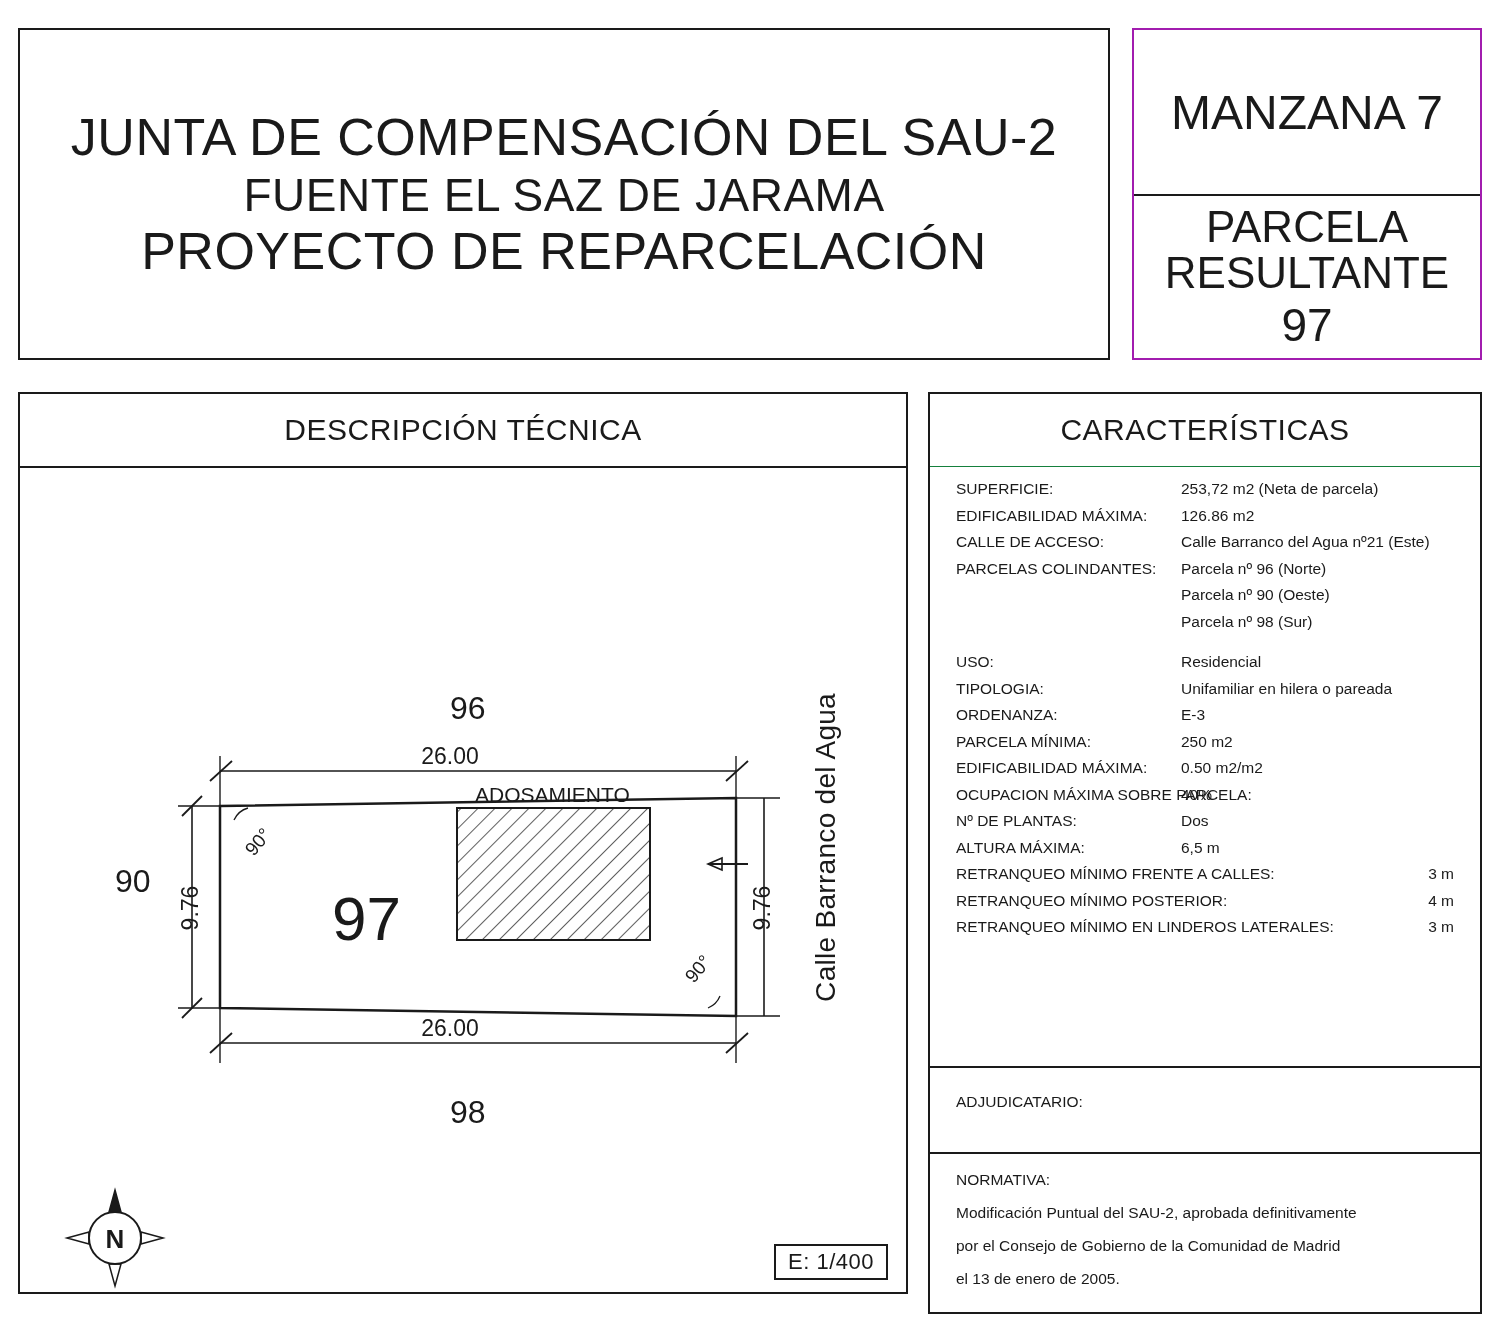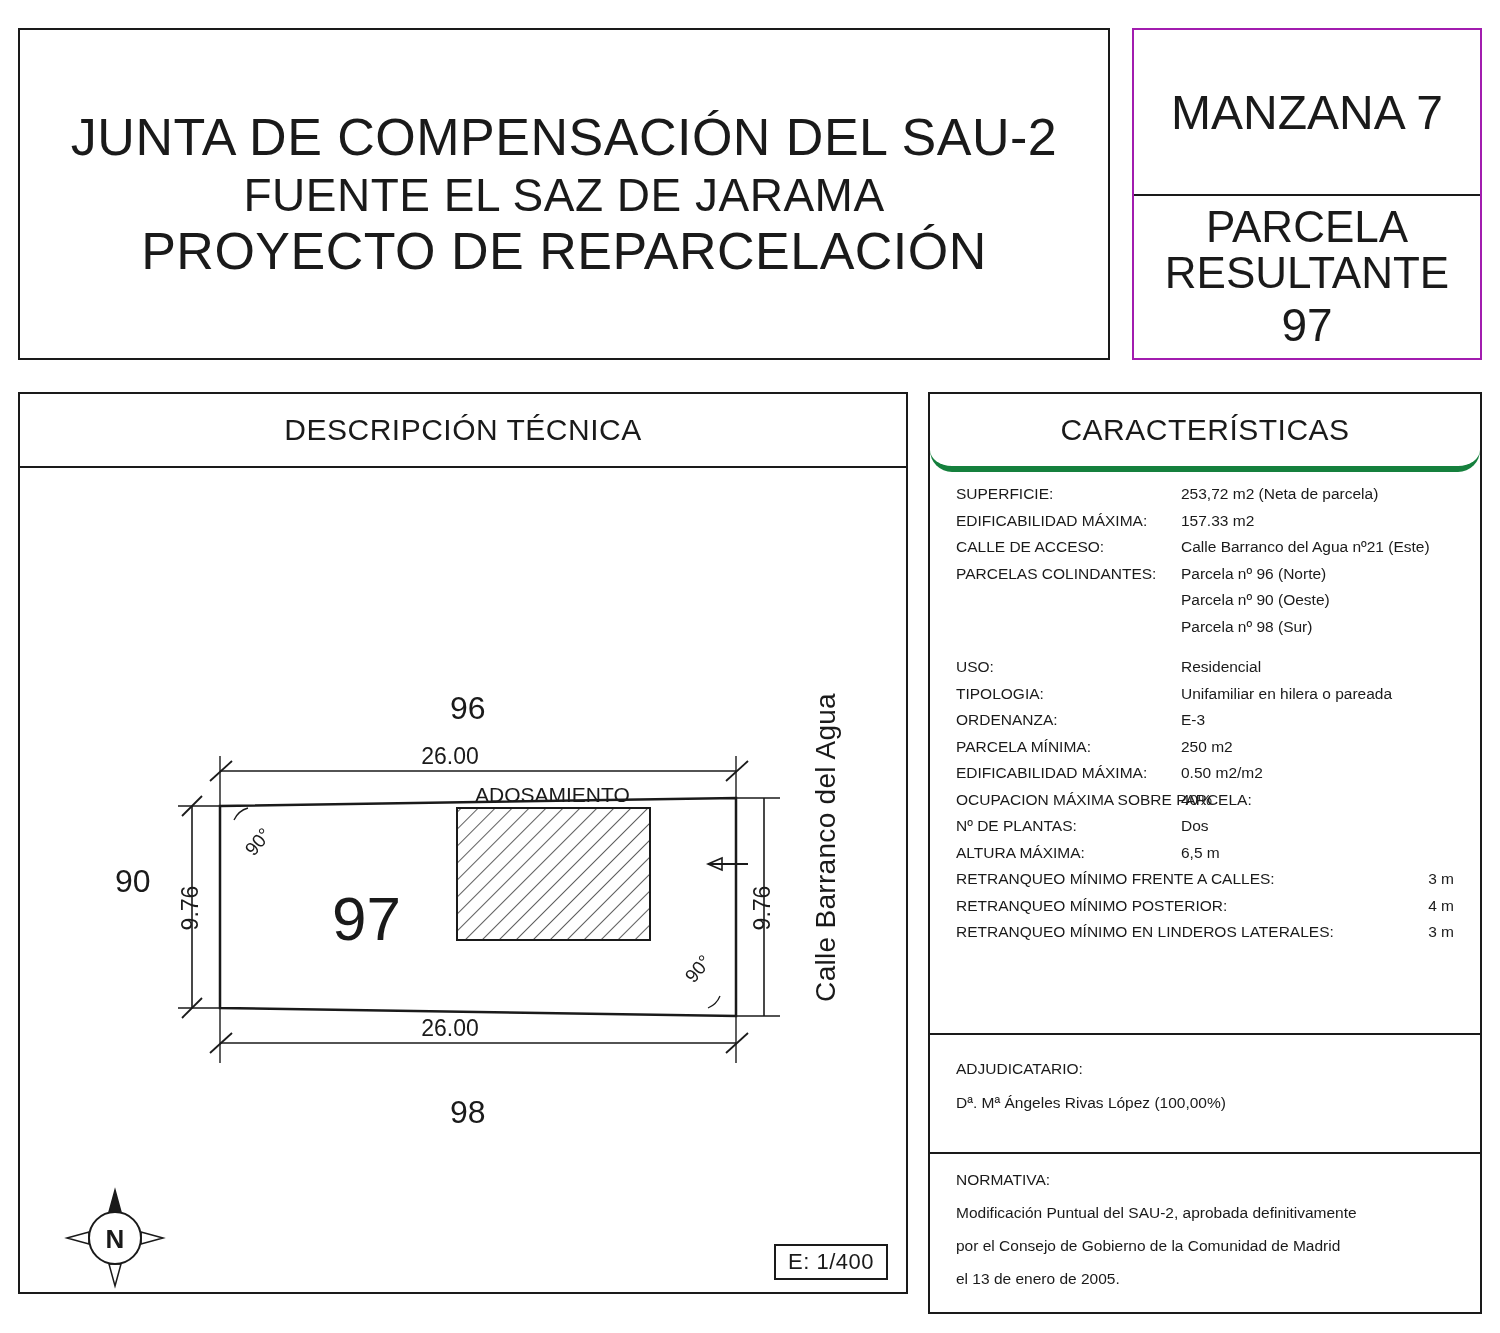--- a/index.html
+++ b/index.html
@@ -145,28 +145,27 @@
     top: 392px;
     width: 554px;
     height: 922px;
     border: 2px solid #1a1a1a;
     box-sizing: border-box;
     display: flex;
     flex-direction: column;
   }
   .right-panel-header {
     height: 72px;
-    border-bottom: 6px solid #15803d;
+    border-bottom: 1px solid #15803d;
     display: flex;
     align-items: center;
     justify-content: center;
     font-size: 30px;
     letter-spacing: 0.5px;
     flex: none;
-    border-radius: 22px;
   }
   .rp-section {
     padding: 14px 26px 10px 26px;
     font-size: 15.5px;
     line-height: 1.0;
   }
   .rp-sep {
     border-top: 2px solid #1a1a1a;
   }
   .spec-row {
@@ -297,21 +296,21 @@
   <div class="right-panel">
     <div class="right-panel-header">CARACTERÍSTICAS</div>
 
     <div class="rp-section rp-grow">
       <div class="spec-two">
         <div class="k">SUPERFICIE:</div>
         <div class="v">253,72 m2 (Neta de parcela)</div>
       </div>
       <div class="spec-two">
         <div class="k">EDIFICABILIDAD MÁXIMA:</div>
-        <div class="v">157.33 m2</div>
+        <div class="v">126.86 m2</div>
       </div>
       <div class="spec-two">
         <div class="k">CALLE DE ACCESO:</div>
         <div class="v">Calle Barranco del Agua nº21 (Este)</div>
       </div>
       <div class="spec-two">
         <div class="k">PARCELAS COLINDANTES:</div>
         <div class="v">Parcela nº 96 (Norte)</div>
       </div>
       <div class="spec-indent">Parcela nº 90 (Oeste)</div>
@@ -363,21 +362,20 @@
       <div class="spec-row">
         <div class="spec-label">RETRANQUEO MÍNIMO EN LINDEROS LATERALES:</div>
         <div class="spec-value">3 m</div>
       </div>
     </div>
 
     <div class="rp-sep"></div>
 
     <div class="rp-section" style="padding-top:26px; padding-bottom:26px;">
       <div class="rp-block-title">ADJUDICATARIO:</div>
-      <div class="rp-block-line">Dª. Mª Ángeles Rivas López  (100,00%)</div>
     </div>
 
     <div class="rp-sep"></div>
 
     <div class="rp-section" style="padding-top:18px;">
       <div class="rp-block-title">NORMATIVA:</div>
       <div class="rp-block-line">Modificación Puntual del SAU-2, aprobada definitivamente</div>
       <div class="rp-block-line">por el Consejo de Gobierno de la Comunidad de Madrid</div>
       <div class="rp-block-line">el 13 de enero de 2005.</div>
     </div>

